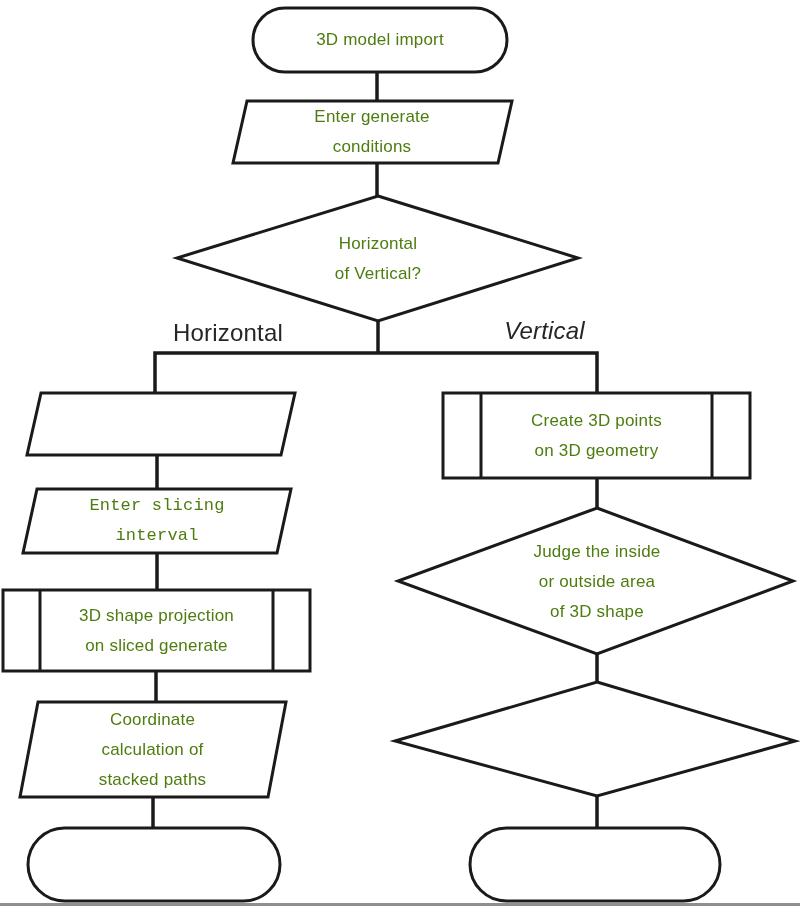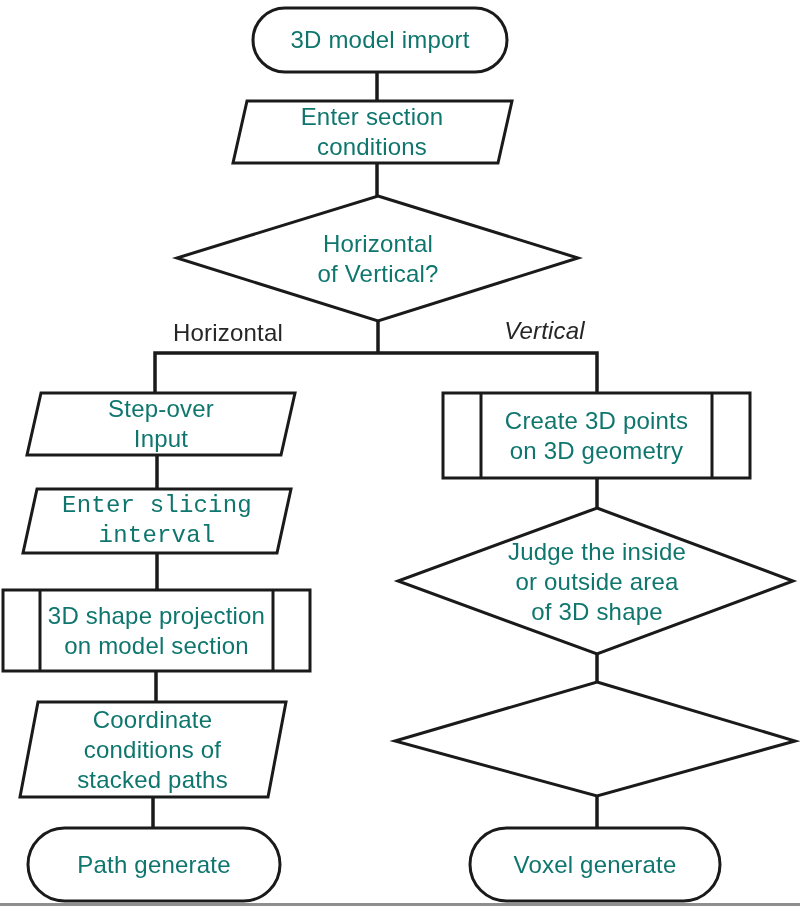--- a/index.html
+++ b/index.html
@@ -12,23 +12,23 @@
     overflow: hidden;
   }
   #flowchart-svg { position: absolute; left: 0; top: 0; }
   .label {
     position: absolute;
     display: flex;
     align-items: center;
     justify-content: center;
     text-align: center;
     white-space: pre-line;
-    font-size: 24px;
+    font-size: 17px;
     line-height: 30px;
-    color: #0f766e;
+    color: #4d7c0f;
     letter-spacing: 0.2px;
     pointer-events: none;
   }
   .edge-label {
     position: absolute;
     display: flex;
     align-items: center;
     justify-content: center;
     font-size: 24px;
     color: #262626;
@@ -77,49 +77,45 @@
       <line x1="481" y1="393" x2="481" y2="478"></line>
       <line x1="712" y1="393" x2="712" y2="478"></line>
       <polygon points="597,508 793,581 597,654 398,581"></polygon>
       <polygon points="597,682 795,741 597,796 395,741"></polygon>
       <rect x="470" y="828" width="250" height="73" rx="36.5" ry="36.5"></rect>
     </g>
   </svg>
 
   <div class="label" style="left:253px; top:8px; width:254px; height:64px;">3D model import</div>
 
-  <div class="label" style="left:242px; top:101px; width:260px; height:62px;">Enter section
+  <div class="label" style="left:242px; top:101px; width:260px; height:62px;">Enter generate
 conditions</div>
 
   <div class="label" style="left:258px; top:196px; width:240px; height:125px;">Horizontal
 of Vertical?</div>
 
   <div class="edge-label" style="left:163px; top:318px; width:130px; height:30px;">Horizontal</div>
 
   <div class="edge-label" style="left:482px; top:316px; width:125px; height:30px;font-style:italic;">Vertical</div>
 
-  <div class="label" style="left:36px; top:393px; width:250px; height:62px;">Step-over
-Input</div>
 
   <div class="label" style="left:32px; top:489px; width:250px; height:64px;font-family:Liberation Mono, monospace;">Enter slicing
 interval</div>
 
   <div class="label" style="left:42px; top:590px; width:229px; height:81px;">3D shape projection
-on model section</div>
+on sliced generate</div>
 
   <div class="label" style="left:30px; top:703px; width:245px; height:94px;">Coordinate
-conditions of
+calculation of
 stacked paths</div>
 
-  <div class="label" style="left:28px; top:828px; width:252px; height:73px;">Path generate</div>
 
   <div class="label" style="left:483px; top:393px; width:227px; height:85px;border-radius:22px;">Create 3D points
 on 3D geometry</div>
 
   <div class="label" style="left:477px; top:509px; width:240px; height:145px;text-align:center;">Judge the inside
 or outside area
 of 3D shape</div>
 
 
-  <div class="label" style="left:470px; top:828px; width:250px; height:73px;">Voxel generate</div>
 
   <div id="bottom-border"></div>
 </div>
 
 </body></html>

